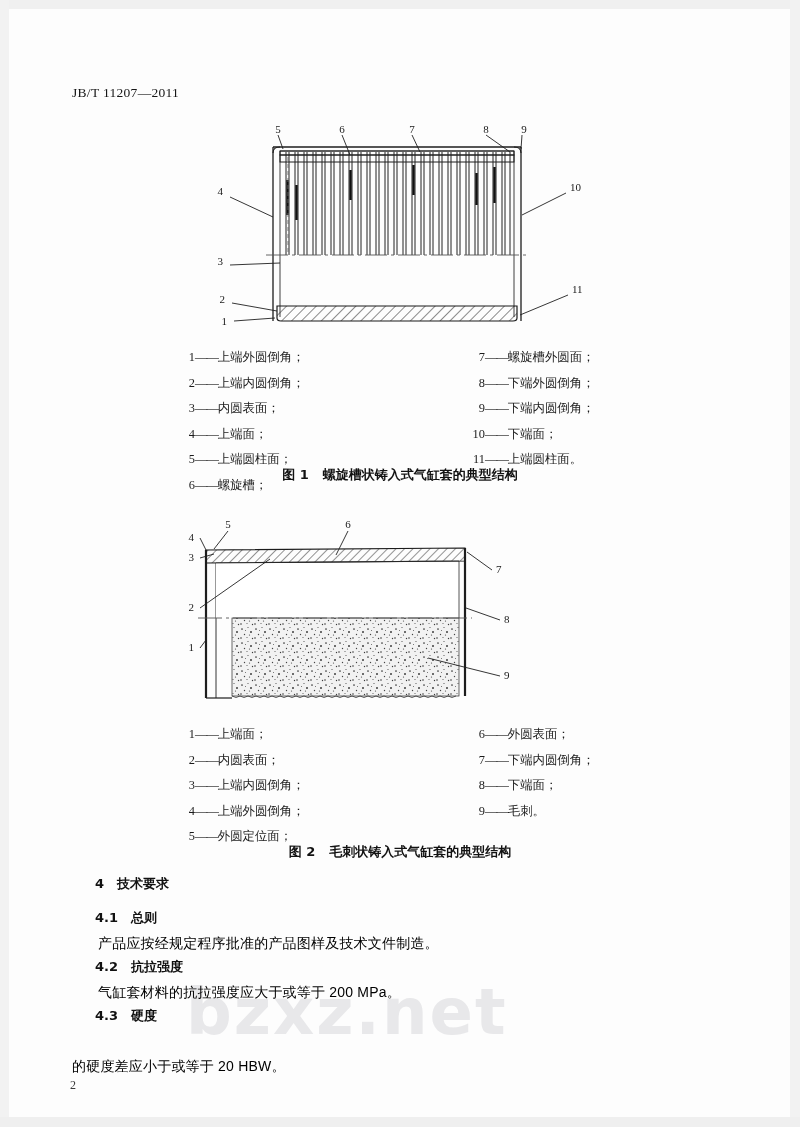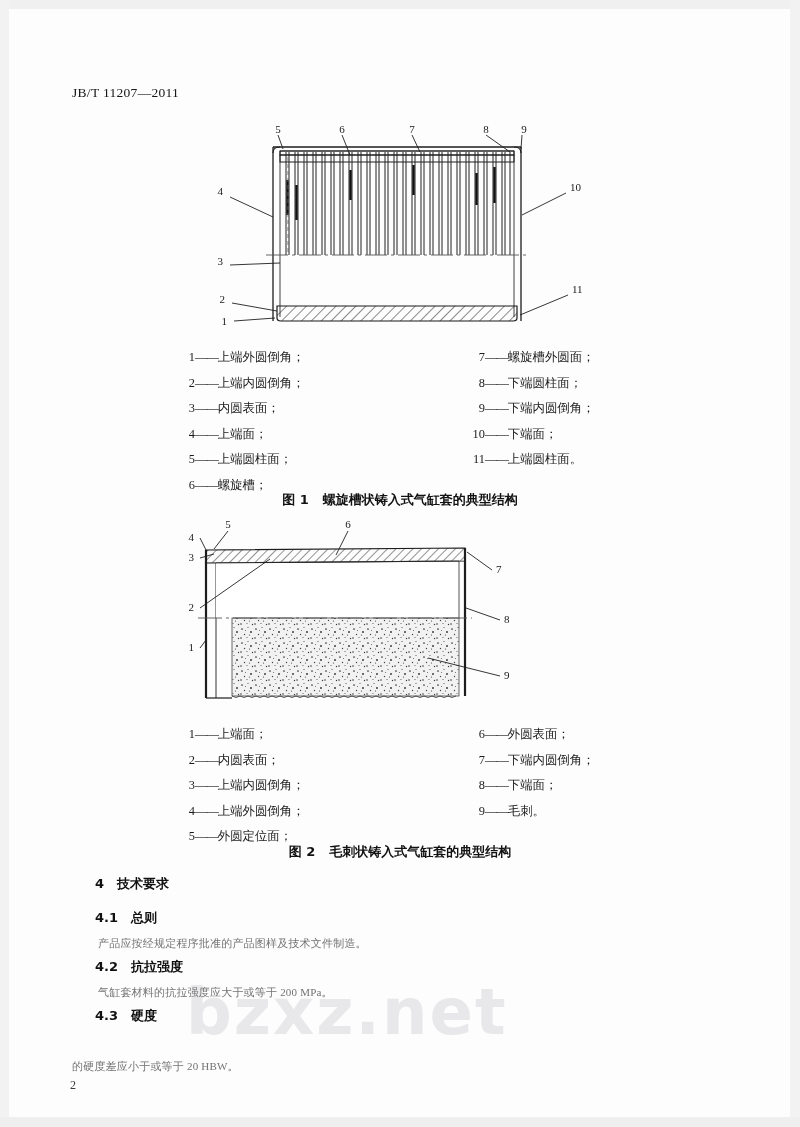--- a/index.html
+++ b/index.html
@@ -84,41 +84,41 @@
 
   .fig-caption {
     position: absolute;
     width: 800px;
     text-align: center;
     font-size: 13px;
     font-weight: bold;
     font-family: "DejaVu Sans", sans-serif;
     color: #121212;
   }
-  #fig1-caption { left: 0; top: 491px; }
+  #fig1-caption { left: 0; top: 466px; }
   #fig2-caption { left: 0; top: 843px; }
   .cap-gap { display: inline-block; width: 14px; }
 
   
   .sec-h {
     position: absolute;
     font-family: "DejaVu Sans", sans-serif;
     font-weight: bold;
     font-size: 13px;
     color: #111;
     white-space: nowrap;
     margin-left: 23px;
   }
   .sec-num { display: inline-block; }
   .sec-gap { display: inline-block; width: 13px; }
   .body-p {
     position: absolute;
-    font-family: Liberation Serif, serif;
-    font-size: 11px;
-    color: #737373;
+    font-family: Liberation Sans, sans-serif;
+    font-size: 14px;
+    color: #000000;
     line-height: 25px;
     letter-spacing: 0.2px;
   }
   .page-num {
     position: absolute;
     left: 70px;
     top: 1078px;
     font-family: "Liberation Serif", serif;
     font-size: 12px;
     color: #3a3a3a;
@@ -290,21 +290,21 @@
     <div class="legend-item">
       <span class="legend-num">6</span><span class="legend-dash">——</span><span>螺旋槽；</span>
     </div>
   </div>
 
   <div class="legend legend-col" id="f1-legend-right" style="left:472px; top:345px;">
     <div class="legend-item">
       <span class="legend-num">7</span><span class="legend-dash">——</span><span>螺旋槽外圆面；</span>
     </div>
     <div class="legend-item">
-      <span class="legend-num">8</span><span class="legend-dash">——</span><span>下端圆柱面；</span>
+      <span class="legend-num">8</span><span class="legend-dash">——</span><span>下端外圆倒角；</span>
     </div>
     <div class="legend-item">
       <span class="legend-num">9</span><span class="legend-dash">——</span><span>下端内圆倒角；</span>
     </div>
     <div class="legend-item">
       <span class="legend-num">10</span><span class="legend-dash">——</span><span>下端面；</span>
     </div>
     <div class="legend-item">
       <span class="legend-num">11</span><span class="legend-dash">——</span><span>上端圆柱面。</span>
     </div>

